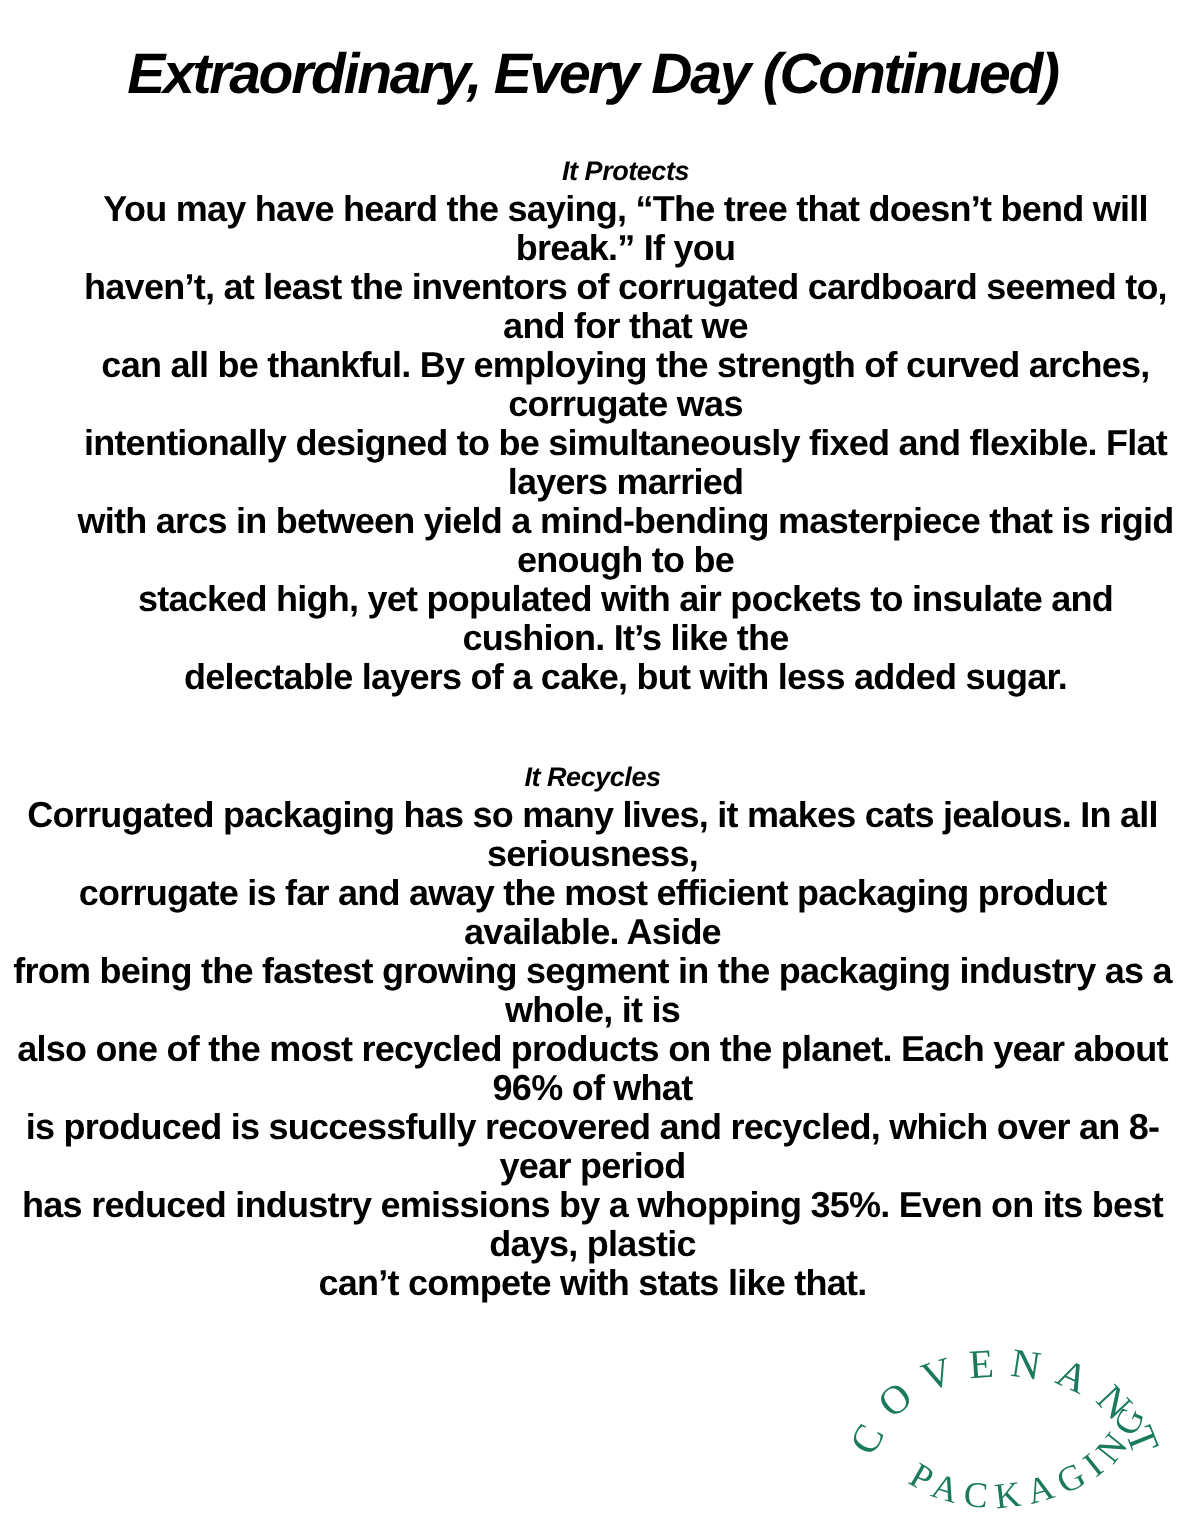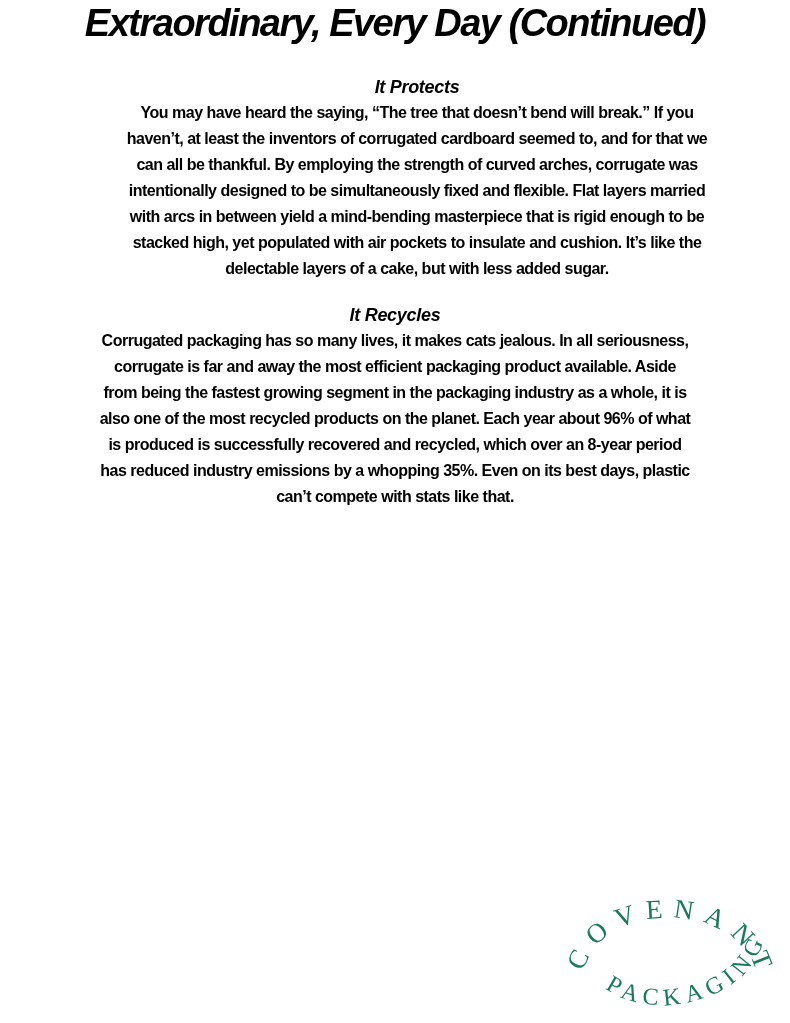--- a/index.html
+++ b/index.html
@@ -7,42 +7,43 @@
     position:relative;
     width:790px;
     height:1023px;
     background:#ffffff;
     font-family:"Liberation Sans",sans-serif;
     color:#000;
     overflow:hidden;
   }
   .title{
     margin:0;
+    padding-top:27px;
     text-align:center;
     font-size:38px;
     line-height:46px;
     font-weight:700;
     font-style:italic;
     letter-spacing:-1.5px;
   }
   .sec{text-align:center;}
   .sec-protects{margin-top:28px;margin-left:44px;}
-  .sec-recycles{margin-top:20px;}
+  .sec-recycles{margin-top:40px;}
   .heading{
     margin:0;
     font-size:18px;
     line-height:26px;
     font-weight:700;
     font-style:italic;
     letter-spacing:-0.3px;
   }
   .bodytext{
     margin:0;
     padding:0 2px;
-    font-size:16px;
+    font-size:24px;
     line-height:26px;
     font-weight:700;
     letter-spacing:-0.5px;
     white-space:pre-line;
   }
   .logo{
     position:absolute;
     left:573px;
     top:892px;
     width:215px;

